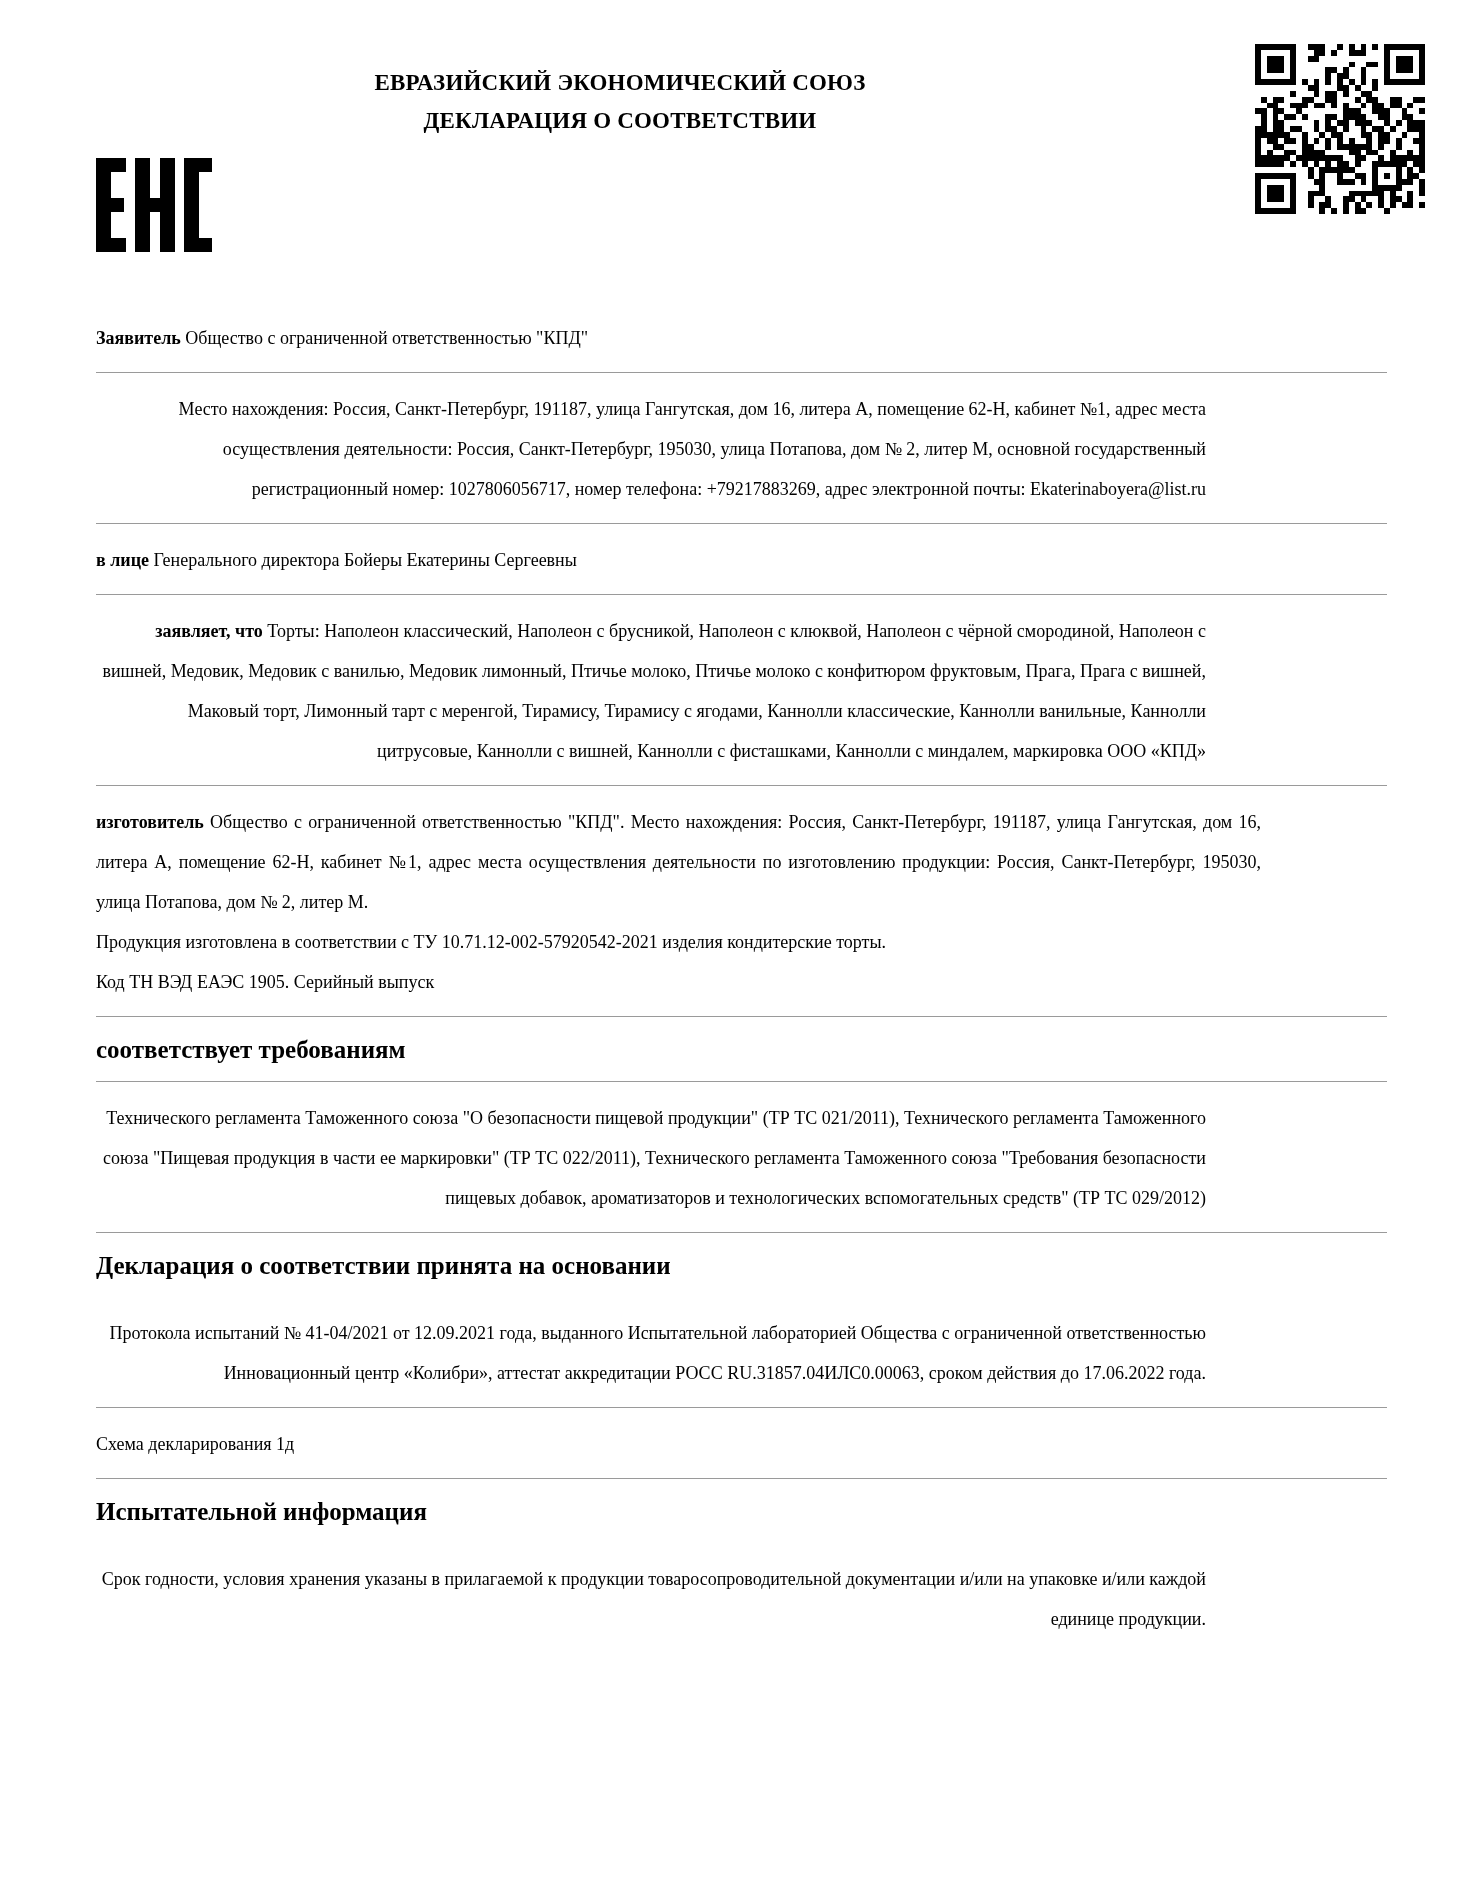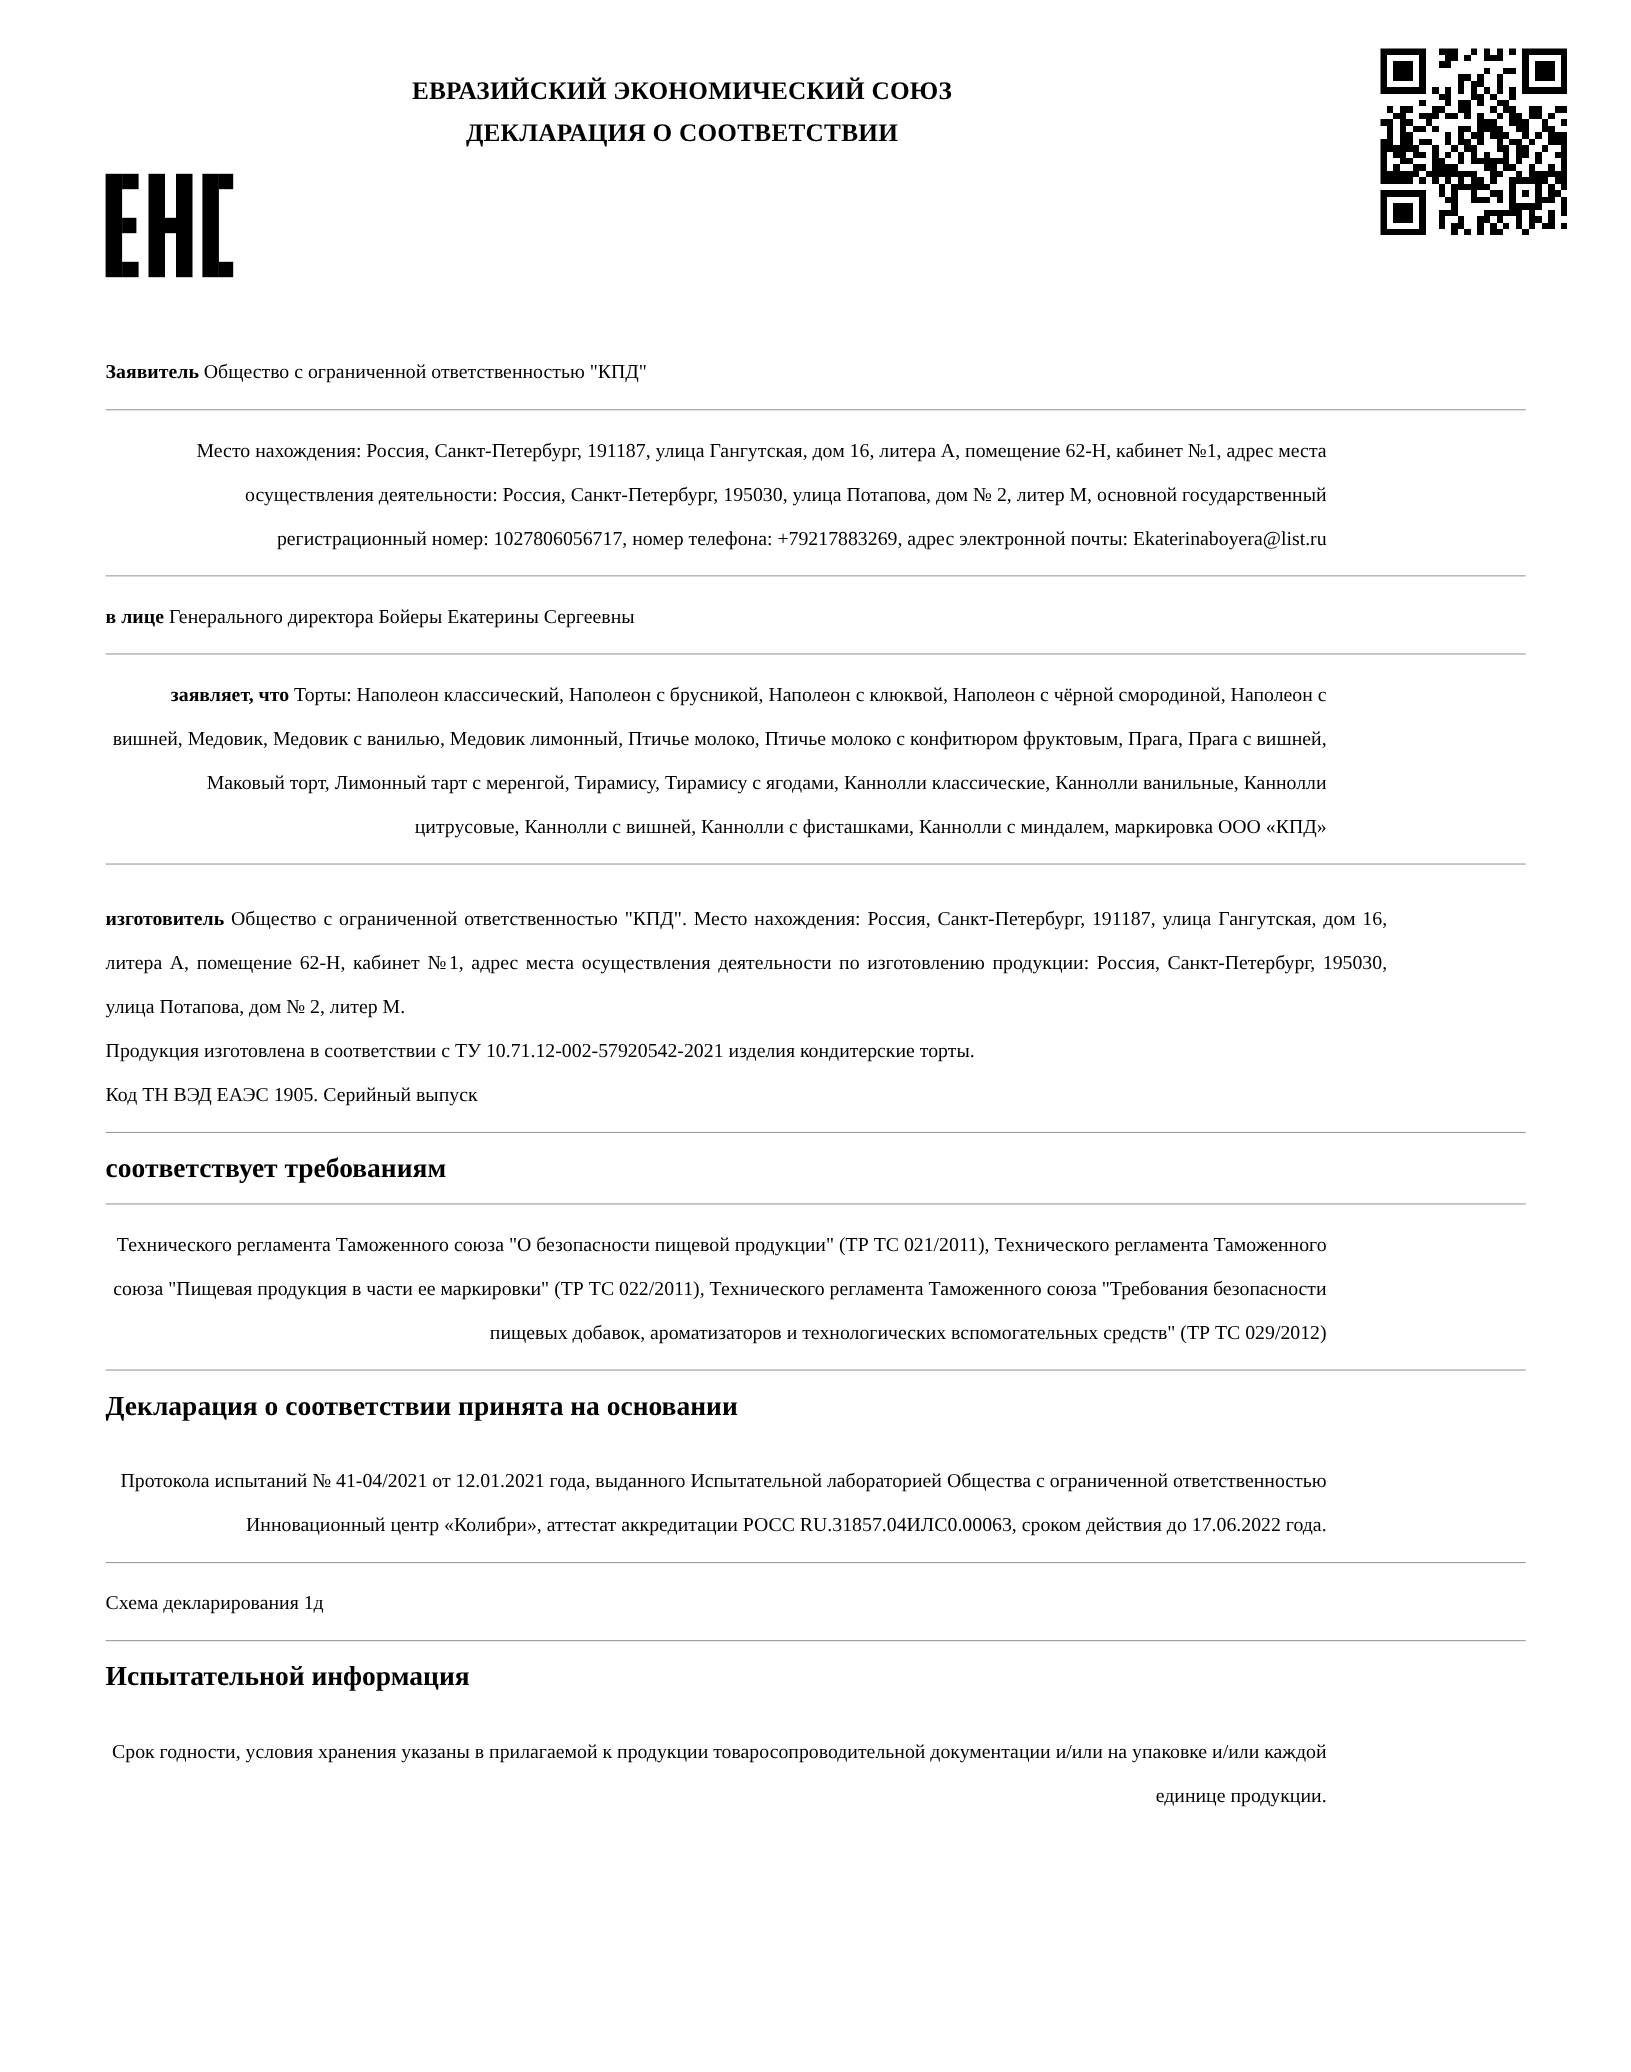--- a/index.html
+++ b/index.html
@@ -91,21 +91,20 @@
 
   .para {
     font-size: 18px;
     line-height: 40px;
     width: 1085px;
   }
   .para.just {
     text-align: justify;
     text-justify: inter-word;
     width: 1165px;
-    margin-top: 13px;
   }
   .para.wide { width: 1110px; text-align: right; }
   .lbl { font-weight: bold; }
   .heading {
     font-size: 25px;
     font-weight: bold;
     line-height: 34px;
   }
   .para + .para { margin-top: 0; }
 </style>
@@ -598,21 +597,21 @@
 
     <div class="section">
       <div class="para wide">Технического регламента Таможенного союза "О безопасности пищевой продукции" (ТР ТС 021/2011), Технического регламента Таможенного союза "Пищевая продукция в части ее маркировки" (ТР ТС 022/2011), Технического регламента Таможенного союза "Требования безопасности пищевых добавок, ароматизаторов и технологических вспомогательных средств" (ТР ТС 029/2012)</div>
     </div>
 
     <div class="section">
       <div class="heading">Декларация о соответствии принята на основании</div>
     </div>
 
     <div class="section no-rule">
-      <div class="para wide">Протокола испытаний № 41-04/2021 от 12.01.2021 года, выданного Испытательной лабораторией Общества с ограниченной ответственностью Инновационный центр «Колибри», аттестат аккредитации РОСС RU.31857.04ИЛС0.00063, сроком действия до 17.06.2022 года.</div>
+      <div class="para wide">Протокола испытаний № 41-04/2021 от 12.09.2021 года, выданного Испытательной лабораторией Общества с ограниченной ответственностью Инновационный центр «Колибри», аттестат аккредитации РОСС RU.31857.04ИЛС0.00063, сроком действия до 17.06.2022 года.</div>
     </div>
 
     <div class="section">
       <div class="para">Схема декларирования 1д</div>
     </div>
 
     <div class="section">
       <div class="heading">Испытательной информация</div>
     </div>
 

